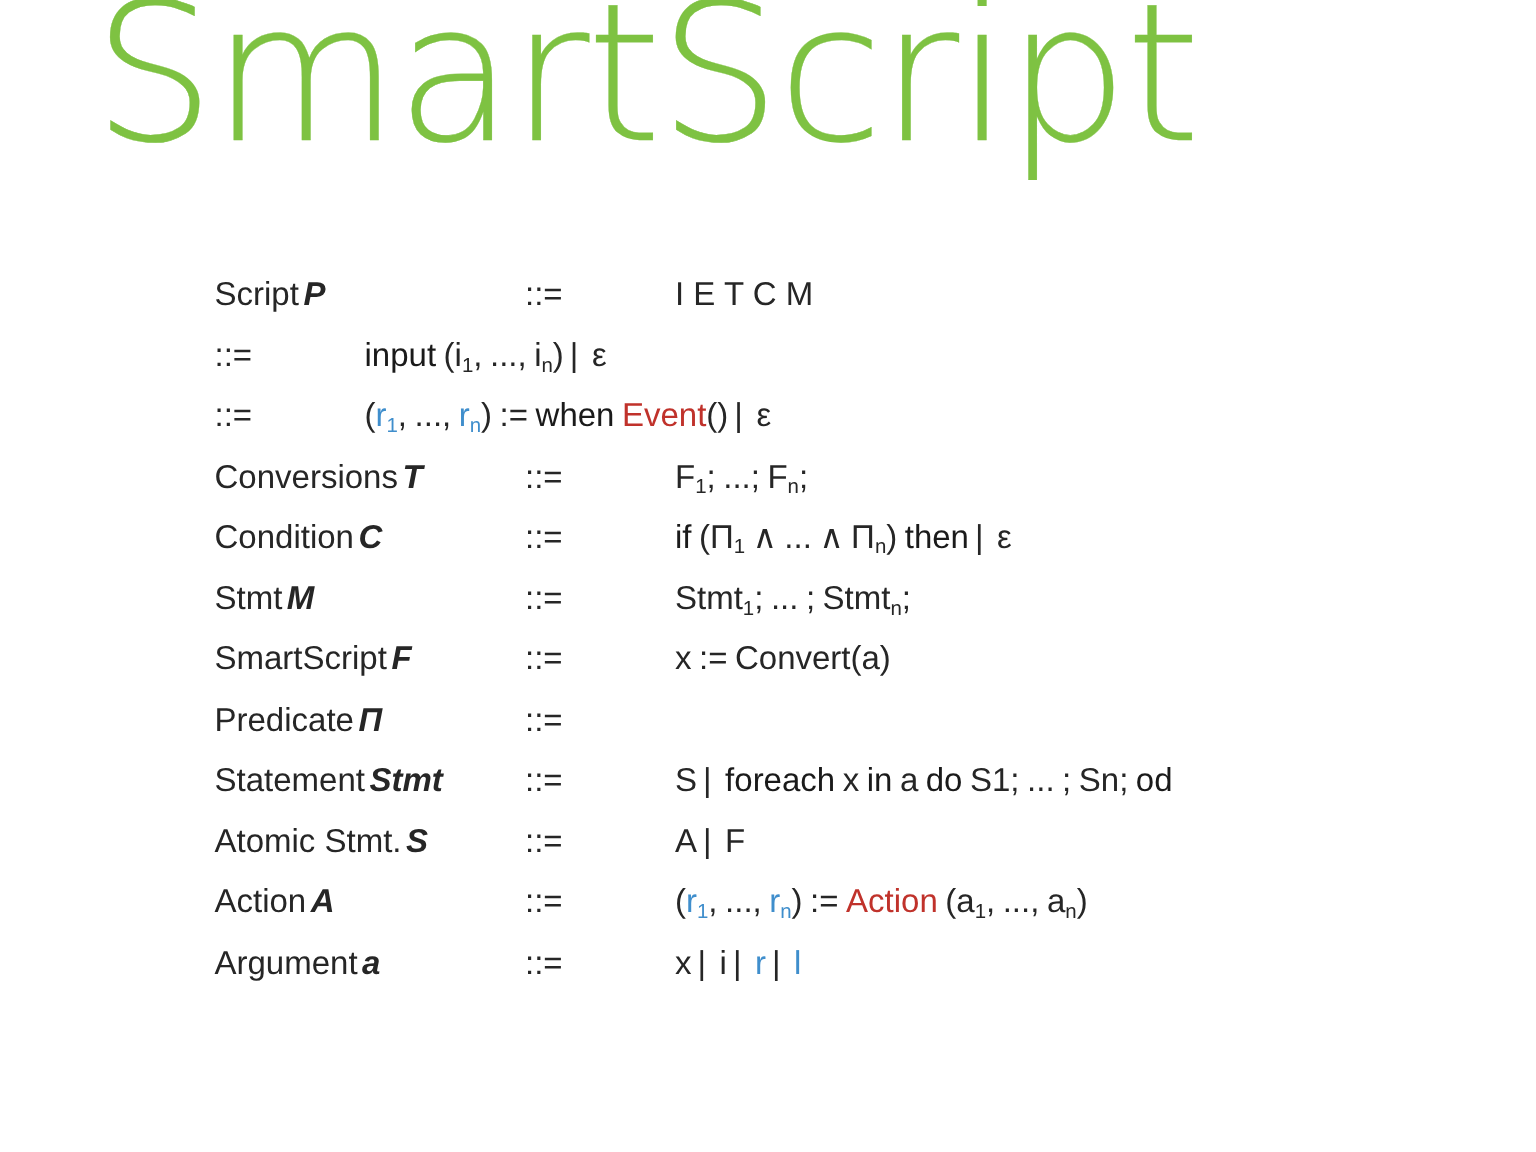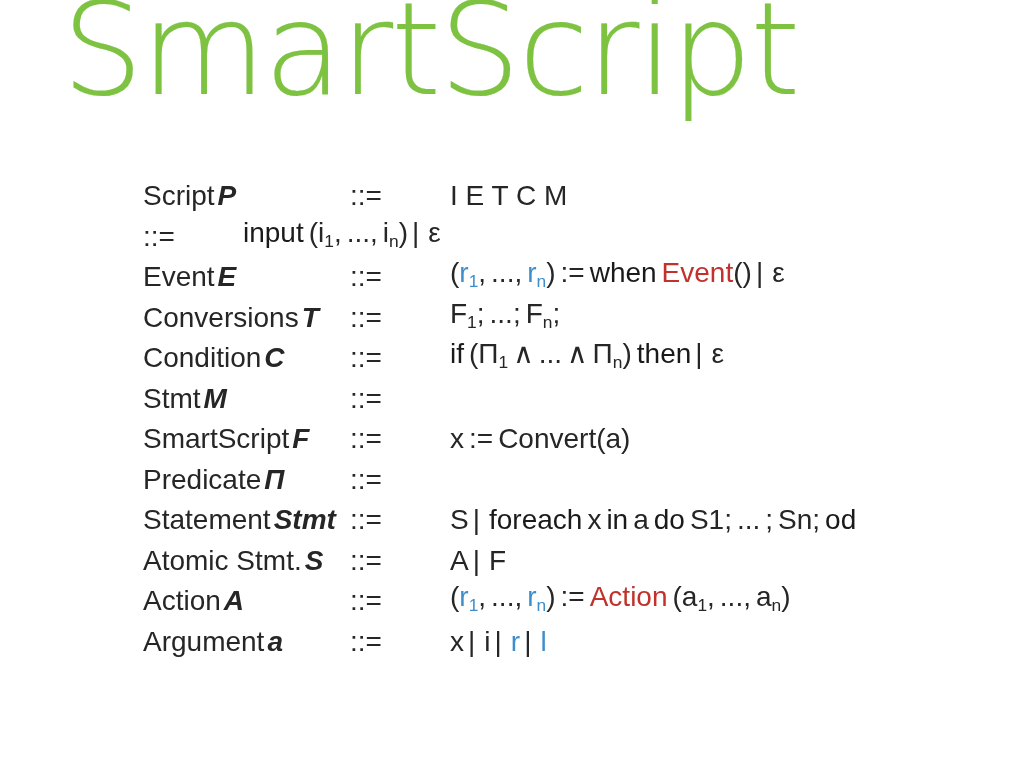--- a/index.html
+++ b/index.html
@@ -35,23 +35,23 @@
 
   
   #grammar {
     position: absolute;
     left: 143px;
     top: 176px;
     width: 860px;
   }
   .rule-row {
     display: flex;
-    align-items: center;
+    align-items: flex-start;
     height: 40.5px;
-    font-size: 28px;
+    font-size: 22px;
     line-height: 40.5px;
     white-space: nowrap;
   }
   .col-name {
     width: 207px;
     flex: 0 0 207px;
     font-weight: 400;
     color: #262626;
   }
   .col-name .nt {
@@ -91,40 +91,40 @@
     <div class="col-def-op">::=</div>
     <div class="col-rhs"><span class="plain">I  E  T  C  M</span></div>
   </div>
 
   <div class="rule-row">
     <div class="col-def-op">::=</div>
     <div class="col-rhs"><span class="kw">input</span><span class="sp"></span><span class="plain">(</span><span class="plain">i</span><span class="sub plain">1</span><span class="plain">,</span><span class="sp"></span><span class="plain">...</span><span class="plain">,</span><span class="sp"></span><span class="plain">i</span><span class="sub plain">n</span><span class="plain">)</span><span class="bar plain">|</span><span class="sp"></span><span class="plain">ε</span></div>
   </div>
 
   <div class="rule-row">
-    <div class="col-name"><span>Event</span><span class="nt">E</span></div>
     <div class="col-def-op">::=</div>
     <div class="col-rhs"><span class="plain">(</span><span class="blue">r</span><span class="sub blue">1</span><span class="plain">,</span><span class="sp"></span><span class="plain">...</span><span class="plain">,</span><span class="sp"></span><span class="blue">r</span><span class="sub blue">n</span><span class="plain">)</span><span class="sp"></span><span class="plain">:=</span><span class="sp"></span><span class="kw">when</span><span class="sp"></span><span class="red">Event</span><span class="plain">()</span><span class="bar plain">|</span><span class="sp"></span><span class="plain">ε</span></div>
   </div>
 
   <div class="rule-row">
     <div class="col-name"><span>Conversions</span><span class="nt">T</span></div>
     <div class="col-def-op">::=</div>
     <div class="col-rhs"><span class="plain">F</span><span class="sub plain">1</span><span class="plain">;</span><span class="sp"></span><span class="plain">...</span><span class="plain">;</span><span class="sp"></span><span class="plain">F</span><span class="sub plain">n</span><span class="plain">;</span></div>
   </div>
 
   <div class="rule-row">
     <div class="col-name"><span>Condition</span><span class="nt">C</span></div>
     <div class="col-def-op">::=</div>
     <div class="col-rhs"><span class="kw">if</span><span class="sp"></span><span class="plain">(</span><span class="plain">Π</span><span class="sub plain">1</span><span class="sp"></span><span class="plain">∧</span><span class="sp"></span><span class="plain">...</span><span class="sp"></span><span class="plain">∧</span><span class="sp"></span><span class="plain">Π</span><span class="sub plain">n</span><span class="plain">)</span><span class="sp"></span><span class="kw">then</span><span class="bar plain">|</span><span class="sp"></span><span class="plain">ε</span></div>
   </div>
 
   <div class="rule-row">
     <div class="col-name"><span>Stmt</span><span class="nt">M</span></div>
     <div class="col-def-op">::=</div>
+    <div class="col-rhs"><span class="plain">Stmt</span><span class="sub plain">1</span><span class="plain">;</span><span class="sp"></span><span class="plain">...</span><span class="sp"></span><span class="plain">;</span><span class="sp"></span><span class="plain">Stmt</span><span class="sub plain">n</span><span class="plain">;</span></div>
   </div>
 
   <div class="rule-row">
     <div class="col-name"><span>SmartScript</span><span class="nt">F</span></div>
     <div class="col-def-op">::=</div>
     <div class="col-rhs"><span class="plain">x</span><span class="sp"></span><span class="plain">:=</span><span class="sp"></span><span class="plain">Convert(a)</span></div>
   </div>
 
   <div class="rule-row">
     <div class="col-name"><span>Predicate</span><span class="nt">Π</span></div>

